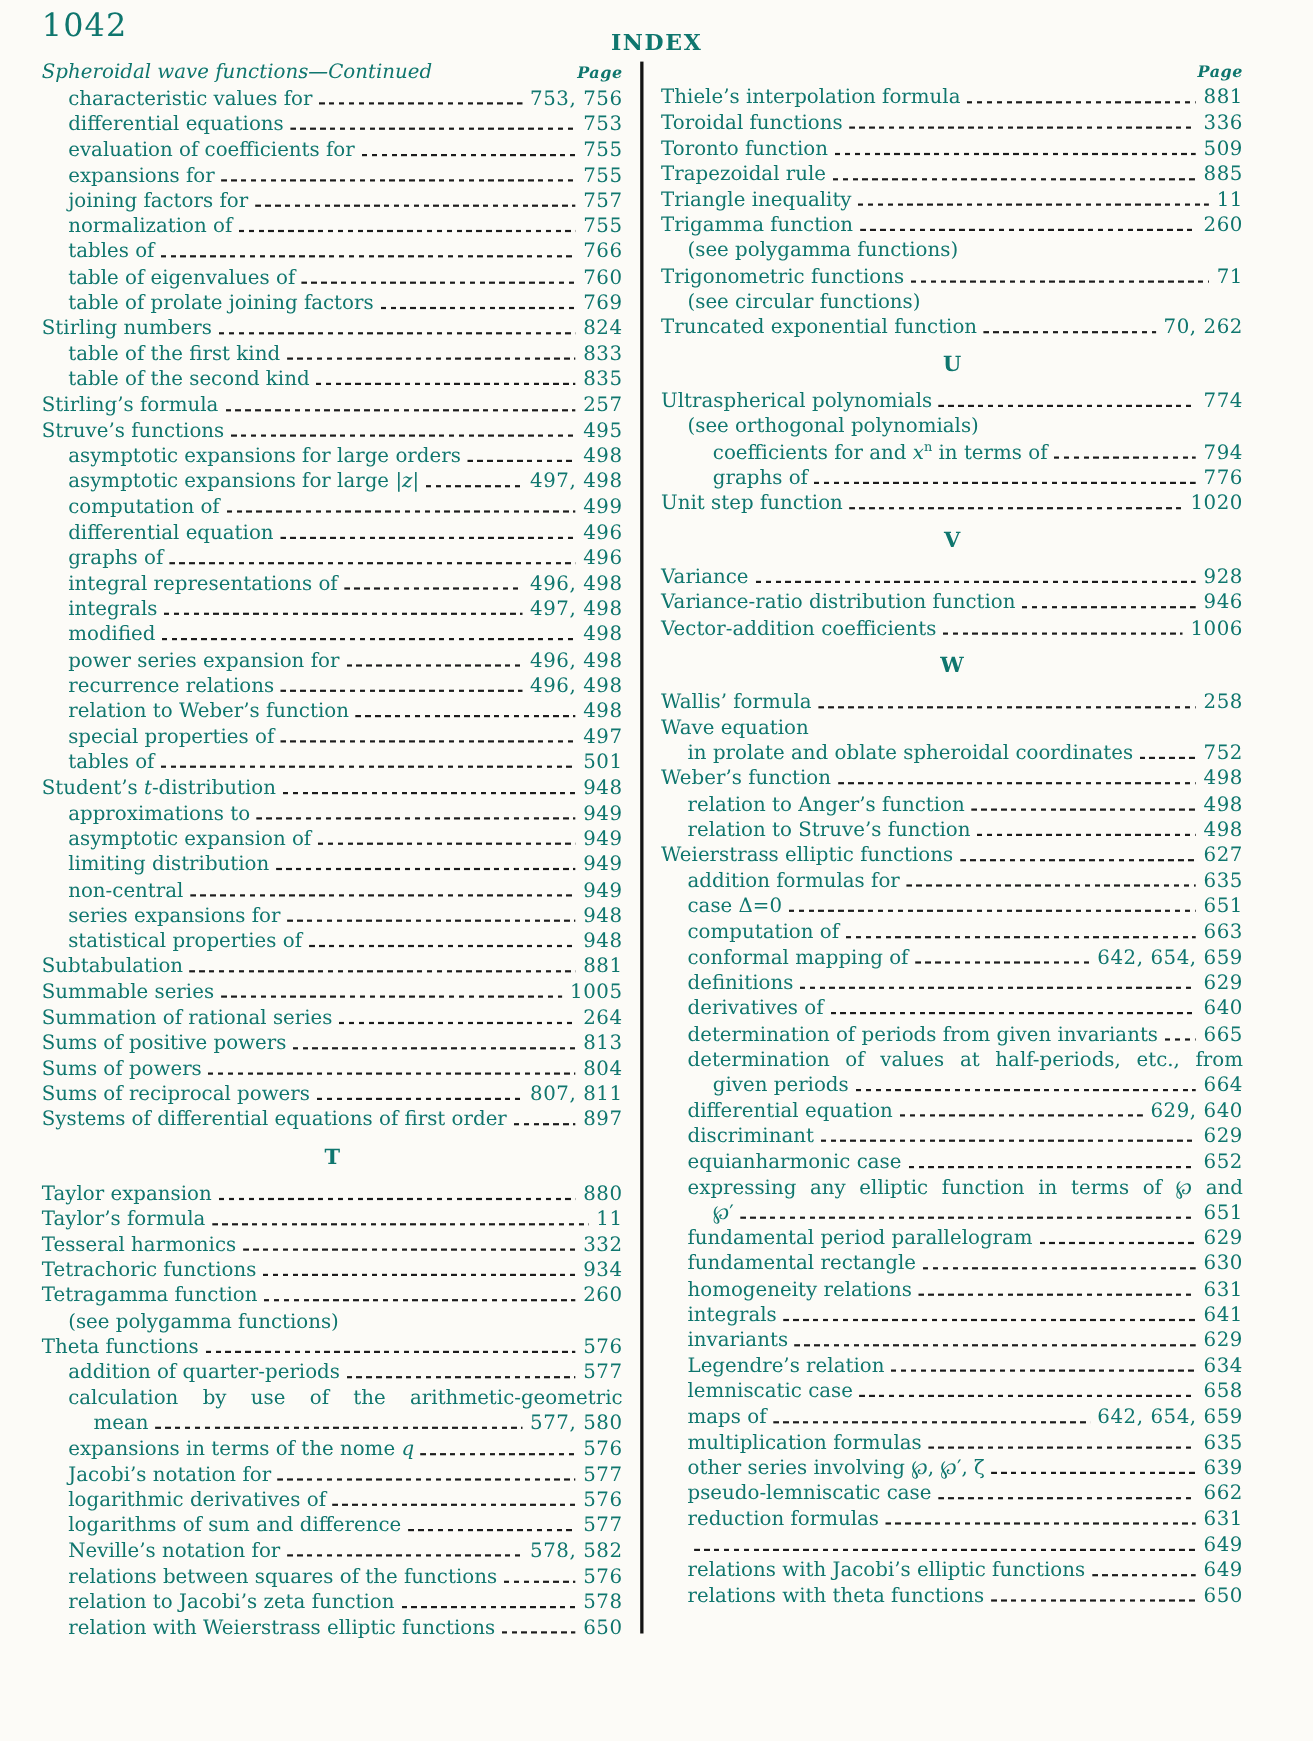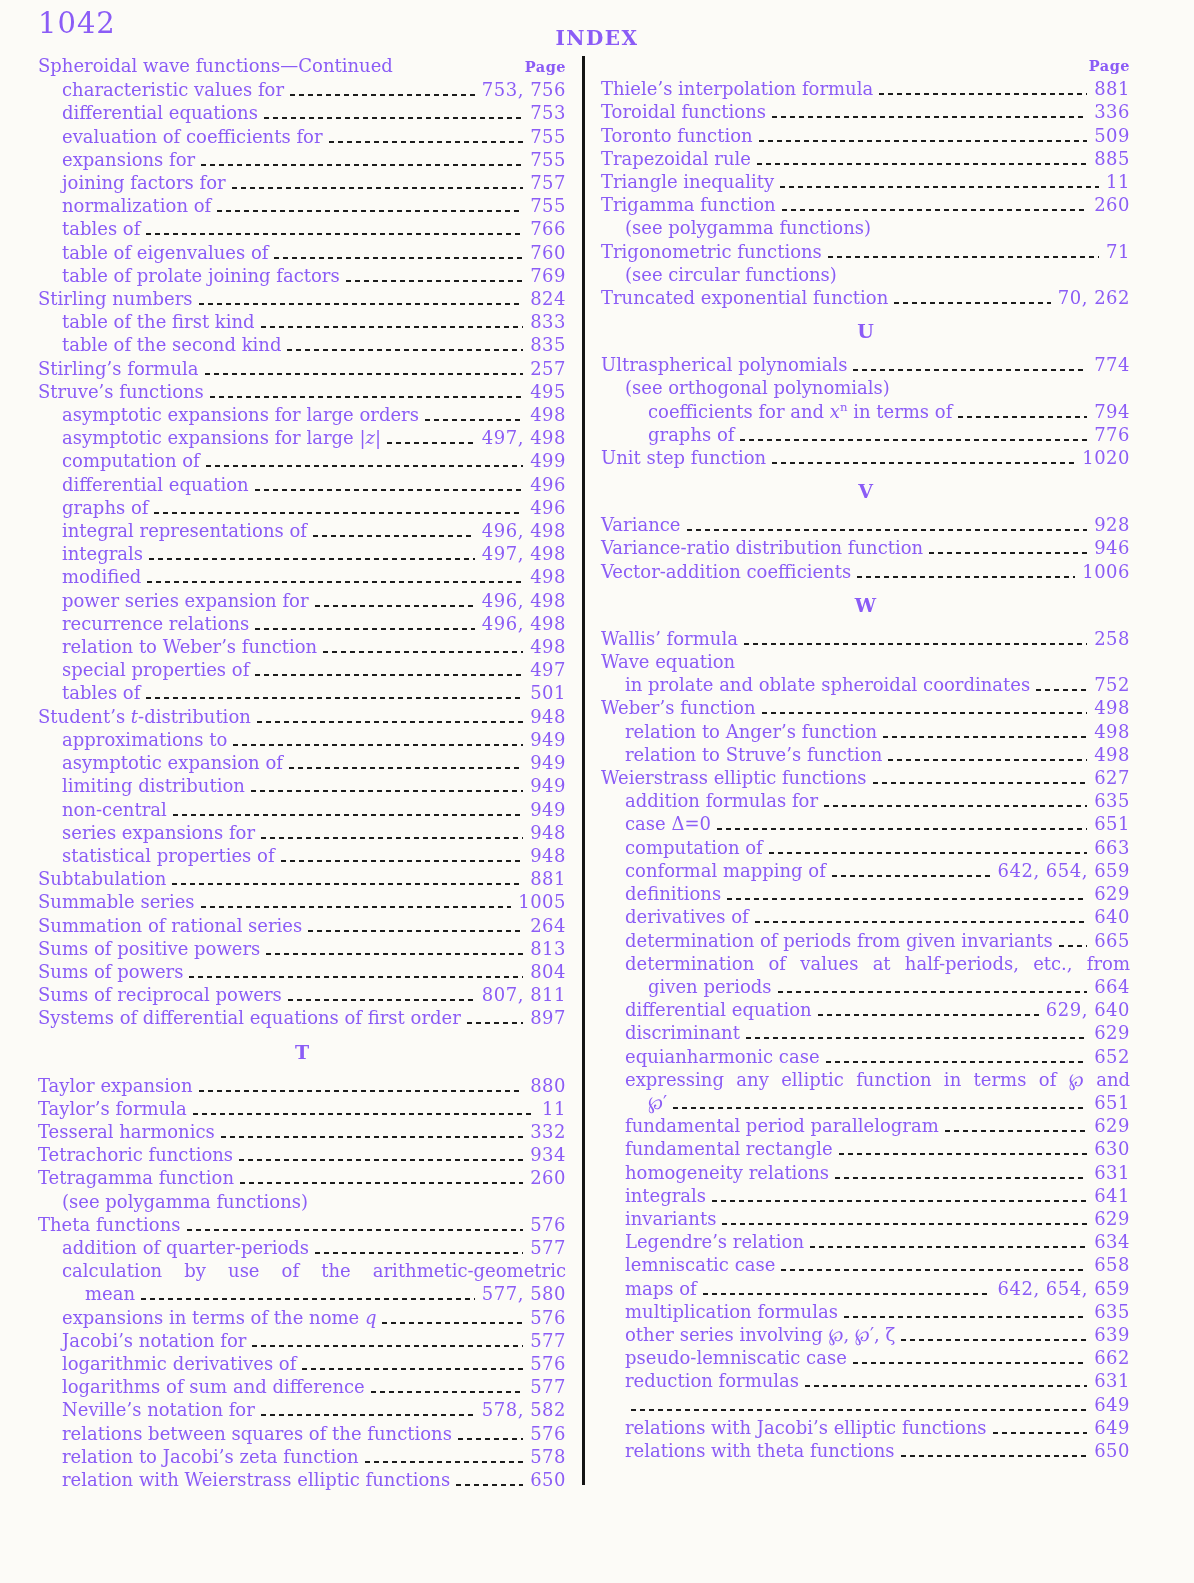--- a/index.html
+++ b/index.html
@@ -1,21 +1,21 @@
 <!DOCTYPE html>
 <html><head>
 <meta charset="utf-8">
 <style>
   html, body { margin: 0; padding: 0; }
   .page {
     position: relative;
     width: 1194px;
     height: 1583px;
     background: #fcfbf7;
-    color: #8b5cf6;
+    color: #0f766e;
     font-family: "DejaVu Serif", "Liberation Serif", serif;
     overflow: hidden;
     box-sizing: border-box;
   }
   .page-header {
     position: relative;
     height: 46px;
     padding: 6px 64px 0 38px;
   }
   .folio {
@@ -75,21 +75,21 @@
   .pages {
     flex: 0 0 auto;
     padding-left: 4px;
     letter-spacing: 0.5px;
   }
   .pagelabel {
     font-weight: bold;
     font-size: 14.5px;
     letter-spacing: 0.5px;
   }
-  .header-row { justify-content: space-between; }
+  .header-row { justify-content: space-between; font-style: italic; }
   .header-row .spacer { flex: 1 1 auto; }
   .section-heading {
     text-align: center;
     font-weight: bold;
     font-size: 19px;
     line-height: 23px;
     margin: 11px 0 10px 0;
   }
   sup { font-size: 0.65em; line-height: 0; }
   i { font-style: italic; }

